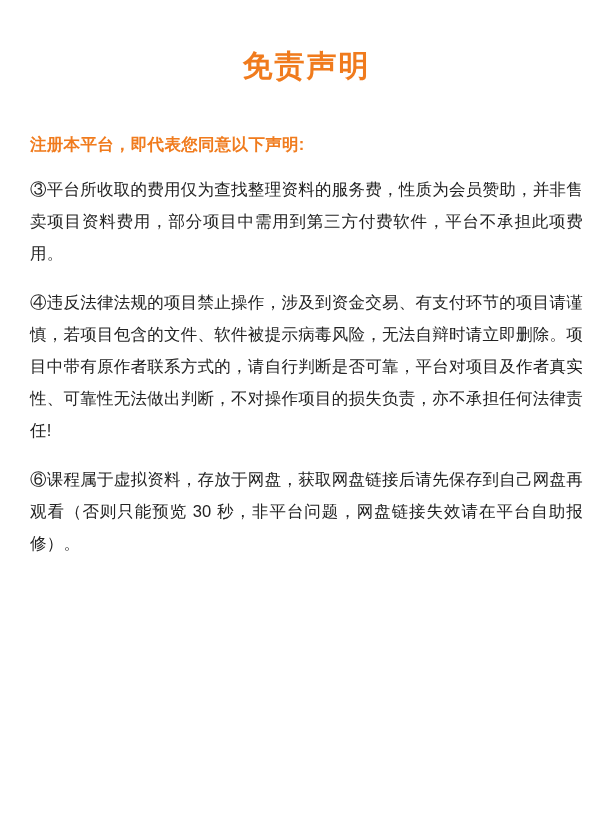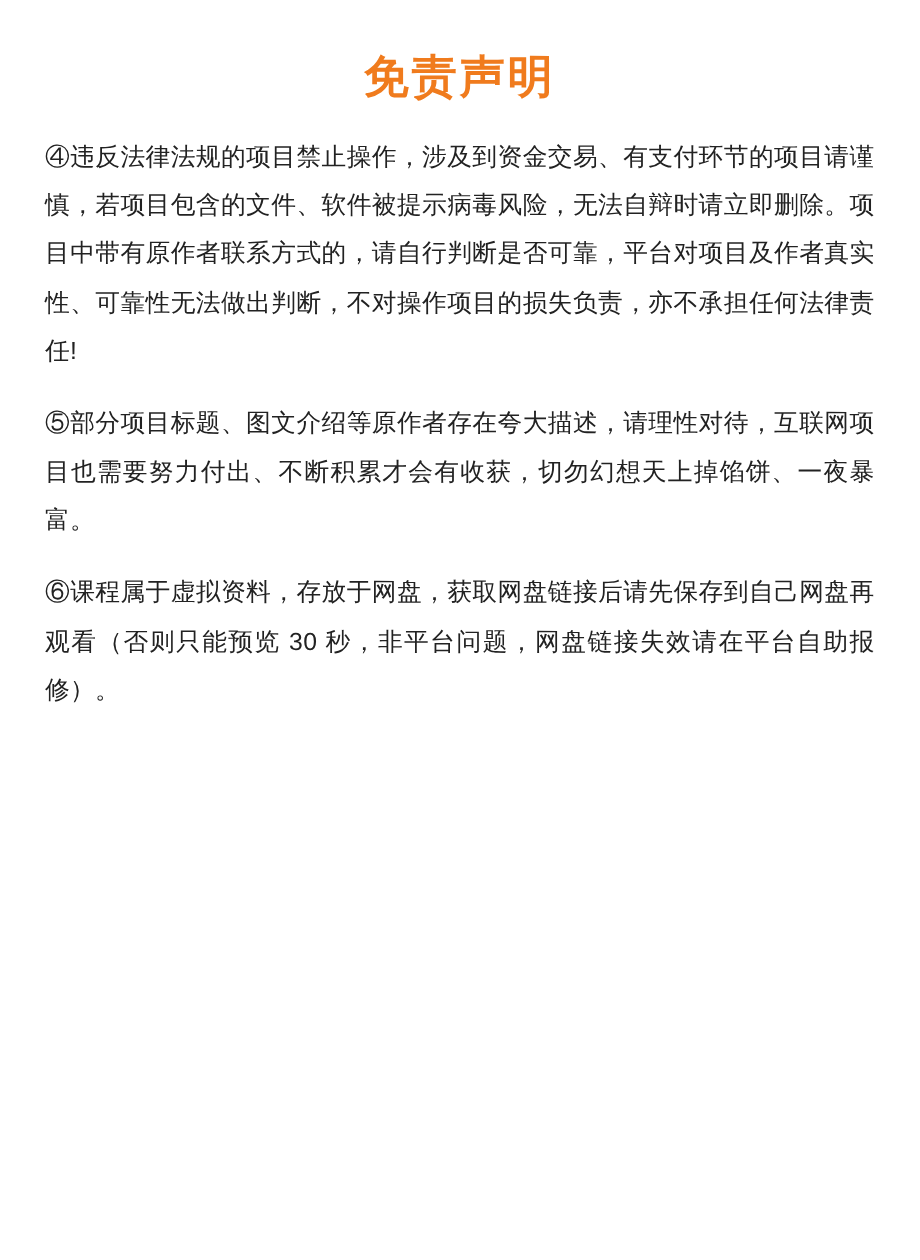--- a/index.html
+++ b/index.html
@@ -10,21 +10,21 @@
     width: 613px;
     height: 840px;
     background: #ffffff;
     font-family: "Liberation Sans", sans-serif;
     -webkit-font-smoothing: antialiased;
   }
   .page {
     width: 613px;
     height: 596px;
     box-sizing: border-box;
-    padding: 16px 30px 0 30px;
+    padding: 30px 30px 0 30px;
     position: relative;
     overflow: hidden;
   }
   .doc-title {
     text-align: center;
     color: #f07b1d;
     font-size: 30px;
     font-weight: bold;
     letter-spacing: 2px;
     margin: 16px 0 0 0;
@@ -51,18 +51,19 @@
     margin-top: 18px;
   }
 </style>
 </head>
 <body>
 
 <div class="page">
 
   <h1 class="doc-title">免责声明</h1>
 
+  <p class="intro-line">注册本平台，即代表您同意以下声明:</p>
 
+  <p class="clause">③平台所收取的费用仅为查找整理资料的服务费，性质为会员赞助，并非售卖项目资料费用，部分项目中需用到第三方付费软件，平台不承担此项费用。</p>
   <p class="clause">④违反法律法规的项目禁止操作，涉及到资金交易、有支付环节的项目请谨慎，若项目包含的文件、软件被提示病毒风险，无法自辩时请立即删除。项目中带有原作者联系方式的，请自行判断是否可靠，平台对项目及作者真实性、可靠性无法做出判断，不对操作项目的损失负责，亦不承担任何法律责任!</p>
-  <p class="clause">⑤部分项目标题、图文介绍等原作者存在夸大描述，请理性对待，互联网项目也需要努力付出、不断积累才会有收获，切勿幻想天上掉馅饼、一夜暴富。</p>
   <p class="clause">⑥课程属于虚拟资料，存放于网盘，获取网盘链接后请先保存到自己网盘再观看（否则只能预览 30 秒，非平台问题，网盘链接失效请在平台自助报修）。</p>
 
 </div>
 
 </body></html>

